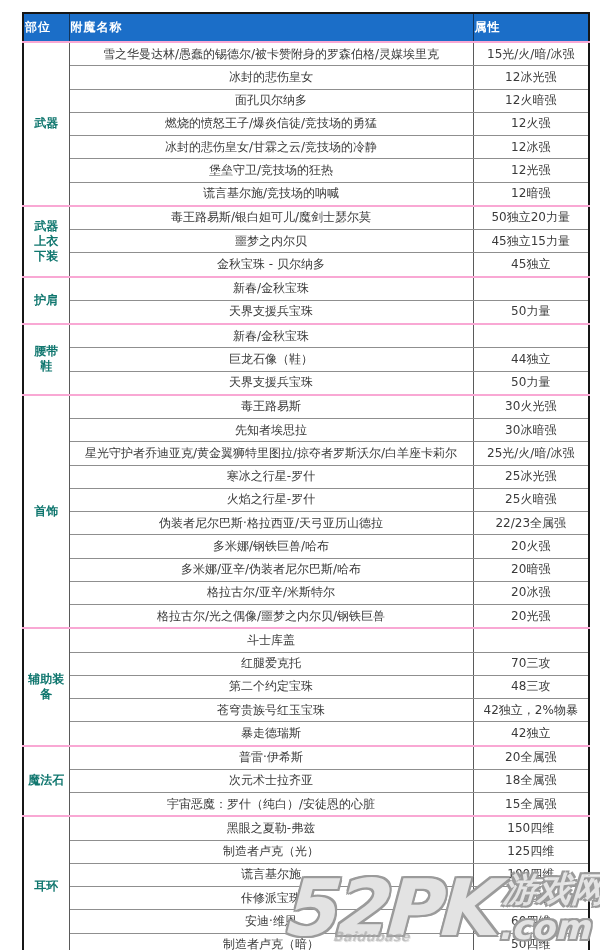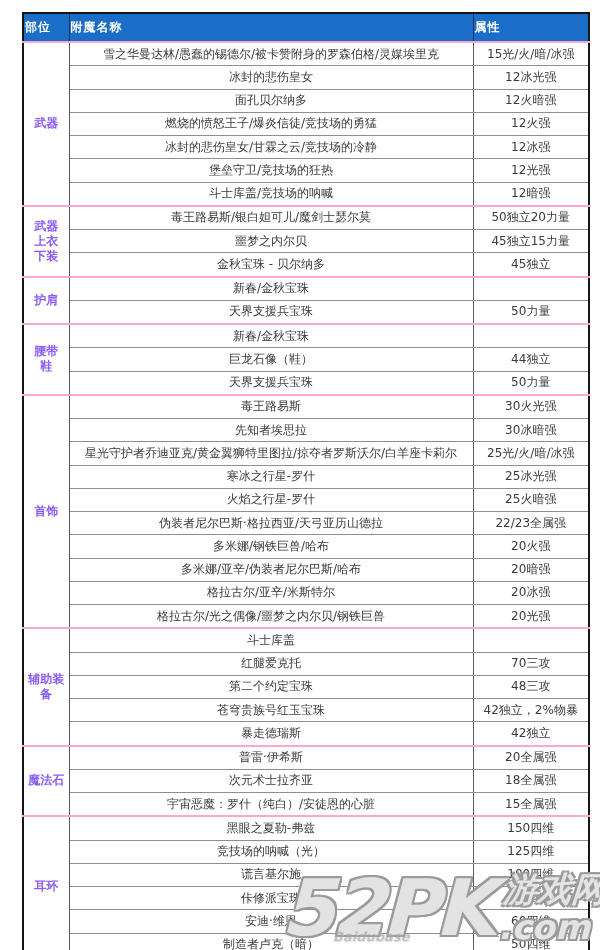--- a/index.html
+++ b/index.html
@@ -22,21 +22,21 @@
     border:1px solid #10345c;font-size:12px;letter-spacing:1px;
   }
   td{
     height:22.25px;line-height:13px;
     text-align:center;vertical-align:middle;
     border-top:1px solid #8f8f8f;border-bottom:1px solid #8f8f8f;
     border-left:1px solid #5a5a5a;border-right:1px solid #5a5a5a;
     white-space:nowrap;overflow:hidden;padding:0 2px;
   }
   td.part-cell{
-    font-weight:bold;color:#8b5cf6;white-space:normal;line-height:15px;
+    font-weight:bold;color:#0f766e;white-space:normal;line-height:15px;
   }
   tr.section-start td{border-top:2px solid #f9a8d4;}
   td.attr-cell{letter-spacing:0;margin-left:32px;}
 
   
   .wm-52pk{
     position:absolute;right:-4px;bottom:2px;
     display:flex;align-items:flex-start;
     font-style:italic;font-weight:bold;
     color:rgba(255,255,255,0.72);
@@ -102,21 +102,21 @@
         </tr>
         <tr>
           <td class="name-cell">冰封的悲伤皇女/甘霖之云/竞技场的冷静</td>
           <td class="attr-cell">12冰强</td>
         </tr>
         <tr>
           <td class="name-cell">堡垒守卫/竞技场的狂热</td>
           <td class="attr-cell">12光强</td>
         </tr>
         <tr>
-          <td class="name-cell">斗士库盖/竞技场的呐喊</td>
+          <td class="name-cell">谎言基尔施/竞技场的呐喊</td>
           <td class="attr-cell">12暗强</td>
         </tr>
         <tr class="section-start">
           <td class="part-cell" rowspan="3">武器<br>上衣<br>下装</td>
           <td class="name-cell">毒王路易斯/银白妲可儿/魔剑士瑟尔莫</td>
           <td class="attr-cell">50独立20力量</td>
         </tr>
         <tr>
           <td class="name-cell">噩梦之内尔贝</td>
           <td class="attr-cell">45独立15力量</td>
@@ -221,21 +221,21 @@
         <tr>
           <td class="name-cell">宇宙恶魔：罗什（纯白）/安徒恩的心脏</td>
           <td class="attr-cell">15全属强</td>
         </tr>
         <tr class="section-start">
           <td class="part-cell" rowspan="6">耳环</td>
           <td class="name-cell">黑眼之夏勒-弗兹</td>
           <td class="attr-cell">150四维</td>
         </tr>
         <tr>
-          <td class="name-cell">竞技场的呐喊（光）</td>
+          <td class="name-cell">制造者卢克（光）</td>
           <td class="attr-cell">125四维</td>
         </tr>
         <tr>
           <td class="name-cell">谎言基尔施</td>
           <td class="attr-cell">100四维</td>
         </tr>
         <tr>
           <td class="name-cell">佧修派宝珠</td>
           <td class="attr-cell">75四维</td>
         </tr>

